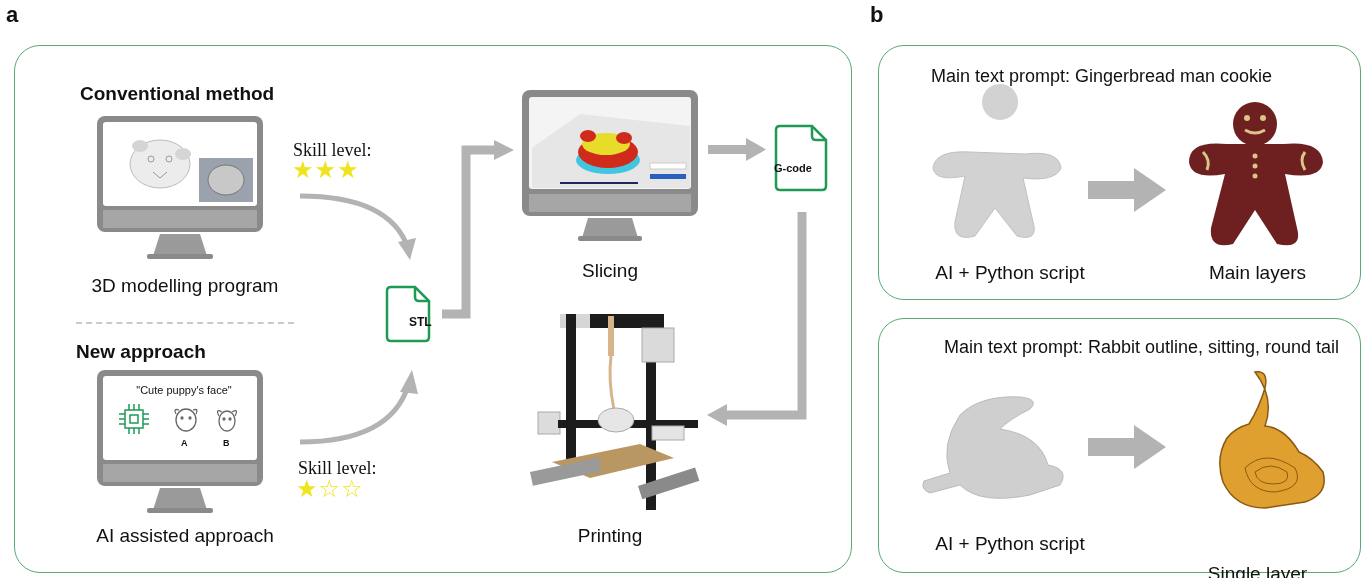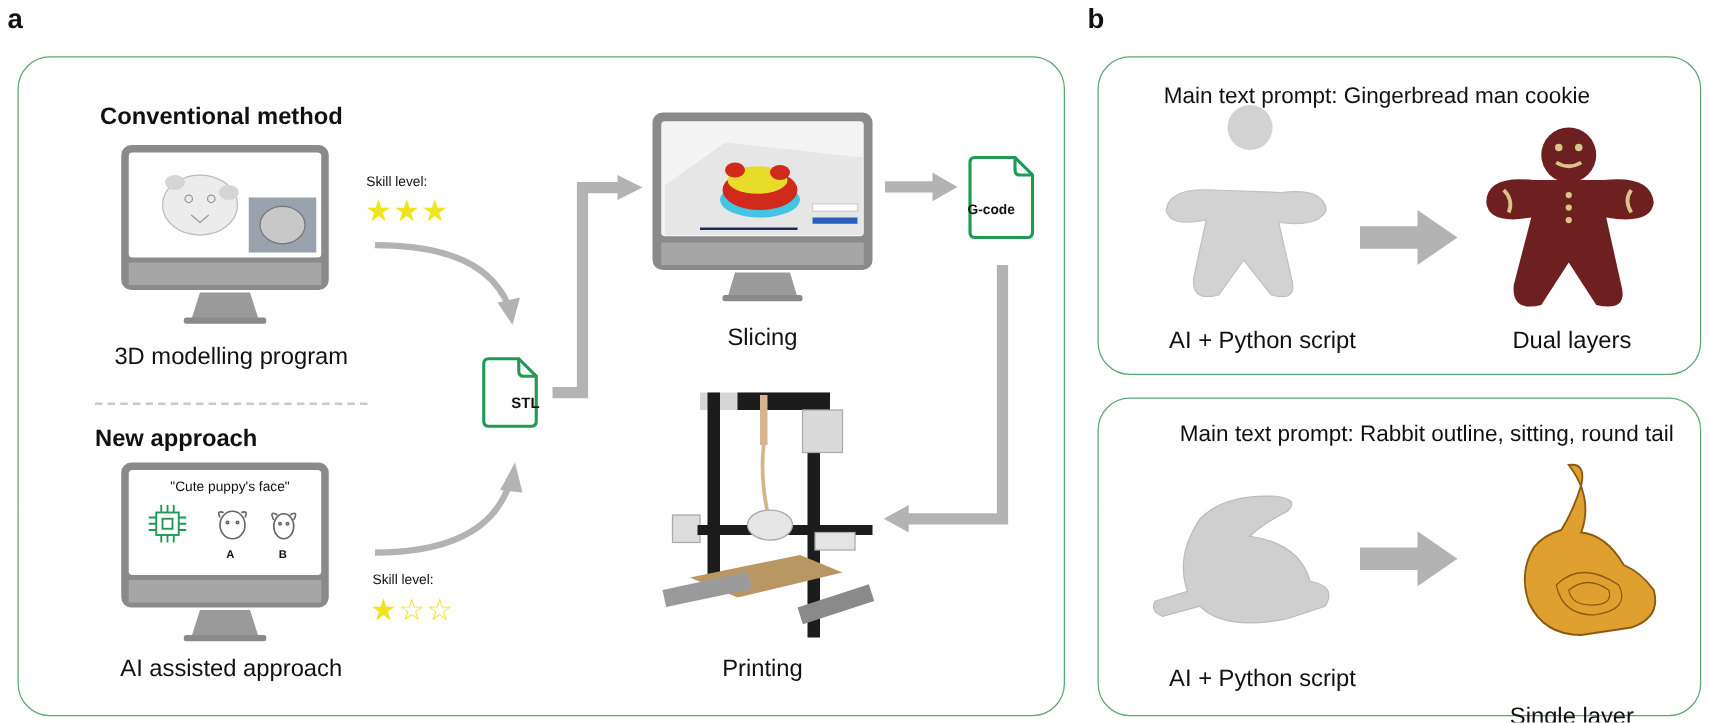--- a/index.html
+++ b/index.html
@@ -3,21 +3,21 @@
 <meta charset="utf-8">
 <style>
   * { box-sizing: border-box; margin: 0; padding: 0; }
   html, body { width: 1367px; height: 578px; background: #ffffff; overflow: hidden; }
   body { font-family: "Liberation Sans", sans-serif; color: #111; position: relative; }
   .abs { position: absolute; }
   .panel-letter { font-weight: bold; font-size: 22px; }
   .frame { border: 1.5px solid #5aa874; border-radius: 26px; }
   .label { font-size: 19px; text-align: center; white-space: nowrap; }
   .heading { font-size: 19px; font-weight: bold; text-align: left; white-space: nowrap; }
-  .skill { font-size: 11px; white-space: nowrap; }
+  .skill { font-size: 18px; white-space: nowrap; font-family: Liberation Serif, serif; }
   .stars { font-size: 24px; letter-spacing: 1px; line-height: 1; }
   .star-full { color: #f0e41e; }
   .star-empty { color: #f0e41e; }
   .prompt { font-size: 18px; white-space: nowrap; text-align: center; }
   svg { position: absolute; overflow: visible; }
 </style>
 </head>
 <body>
 
 <div class="abs panel-letter" style="left:6px;top:2px;">a</div>
@@ -186,21 +186,21 @@
     <circle cx="78" cy="18" r="3" fill="#d9c48a"></circle>
   <path d="M60 30 Q70 36 80 30" fill="none" stroke="#d9c48a" stroke-width="3"></path>
   <circle cx="70" cy="56" r="2.5" fill="#d9c48a"></circle>
     <circle cx="70" cy="66" r="2.5" fill="#d9c48a"></circle>
     <circle cx="70" cy="76" r="2.5" fill="#d9c48a"></circle>
   <path d="M18 52 Q26 60 22 70" fill="none" stroke="#d9c48a" stroke-width="3"></path>
   <path d="M120 52 Q114 60 120 70" fill="none" stroke="#d9c48a" stroke-width="3"></path>
 </svg>
 
 <div class="abs label" style="left:920px;top:262px;width:180px;">AI + Python script</div>
-<div class="abs label" style="left:1185px;top:262px;width:145px;">Dual layers</div>
+<div class="abs label" style="left:1185px;top:262px;width:145px;">Main layers</div>
 
 <div class="abs frame" style="left:878px;top:318px;width:483px;height:255px;"></div>
 <div class="abs prompt" style="left:878px;top:337px;width:483px;padding-left:44px;">Main text prompt: Rabbit outline, sitting, round tail</div>
 
 <svg style="left:920px;top:385px;" width="160" height="130">
   <path d="M40 30 Q60 10 100 12 Q120 14 110 24 Q90 34 80 44 Q120 50 128 80 Q150 84 140 100 L110 110 Q60 120 40 100 L10 108 Q0 104 4 96 L30 88 Q20 60 40 30 Z" fill="#cfcfcf" stroke="#bbb"></path>
 </svg>
 
 <svg style="left:1088px;top:425px;" width="80" height="44">
   <rect x="0" y="13" width="48" height="18" fill="#b3b3b3"></rect>

